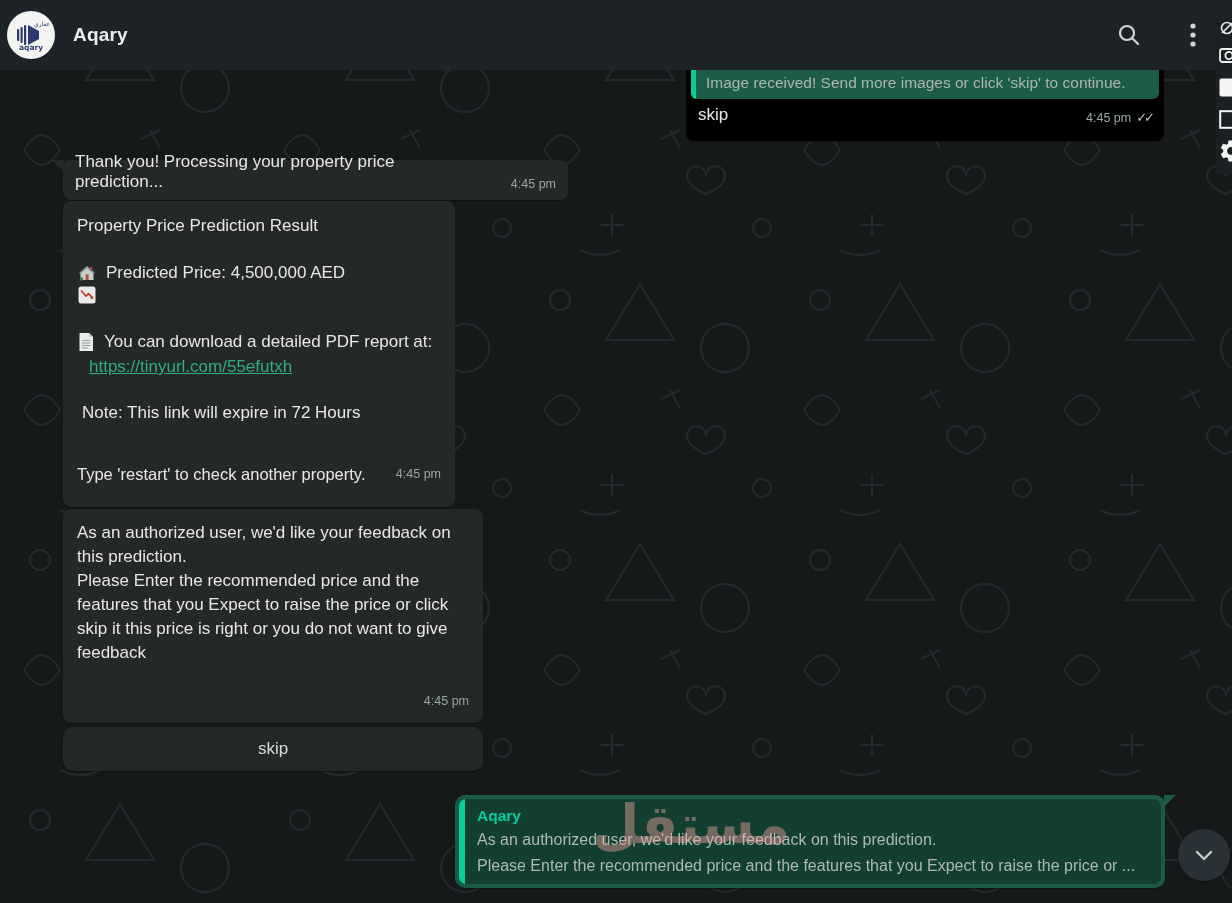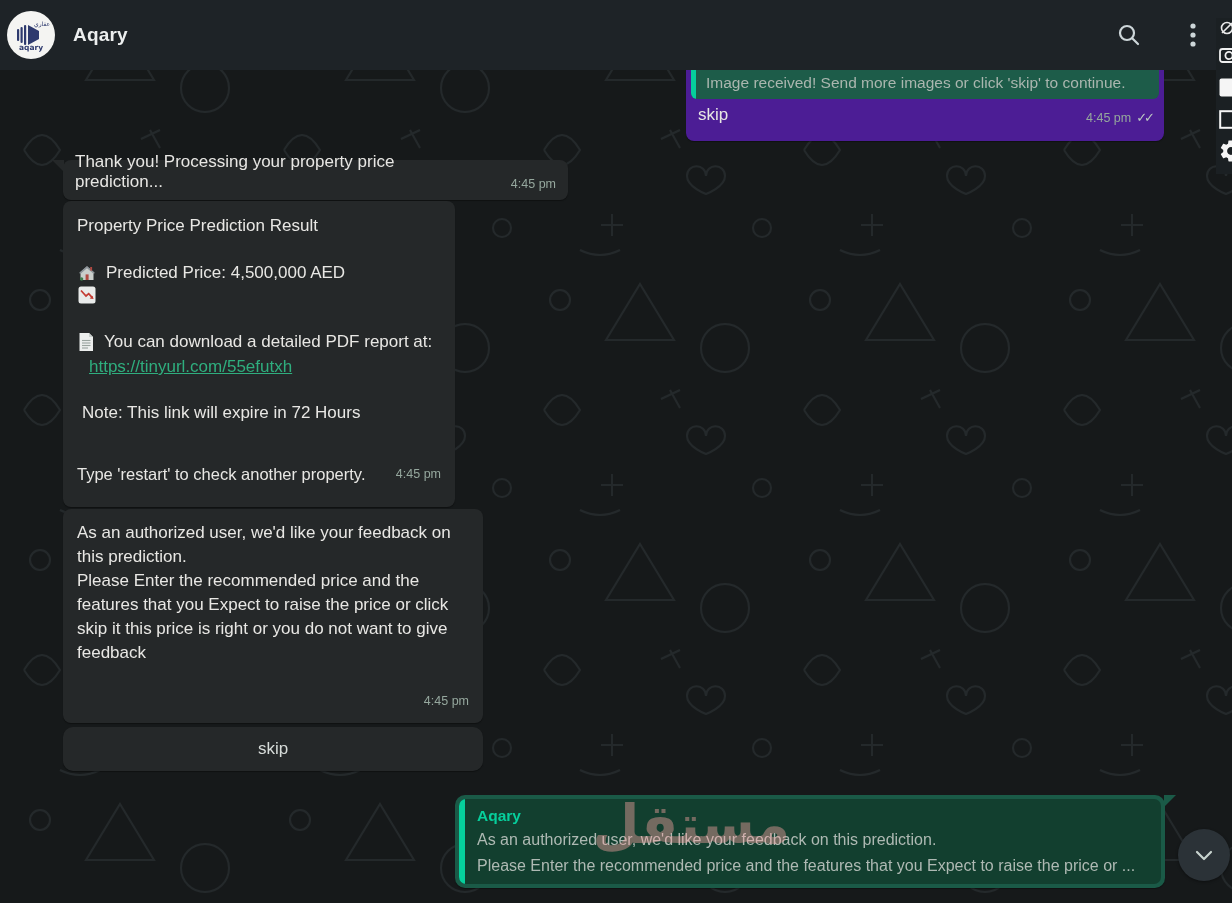--- a/index.html
+++ b/index.html
@@ -18,21 +18,21 @@
   .header-actions { margin-left:auto; display:flex; align-items:center; gap:40px; padding-right:14px; }
   .icon-btn { background:none; border:none; cursor:pointer; display:flex; align-items:center; justify-content:center; padding:4px; }
 
   
   .side-strip { position:absolute; left:1216px; top:18px; width:16px; height:156px; background:#1b2023; z-index:11; }
   .strip-icon { position:absolute; z-index:12; color:#f2f2f2; }
 
   
   .bubble { position:absolute; z-index:2; box-shadow:0 1px 1px rgba(0,0,0,.35); }
   .in  { background:#252829; border-radius:8px; color:#e8e7e4; }
-  .out { background:#4c1d95; border-radius:8px; color:#e8e7e4; }
+  .out { background:#000000; border-radius:8px; color:#e8e7e4; }
   .tail { position:absolute; top:0; }
   .time { color:#95a79d; font-size:12.5px; white-space:nowrap; }
 
   
   .msg-top { left:686px; top:44px; width:478px; height:97px; display:flex; flex-direction:column; padding:5px 5px 7px 5px; }
   .quote-out-light { background:#1d5c49; border-radius:6px; overflow:hidden; display:flex; height:50px; }
   .quote-bar { width:5px; background:#06cf9c; flex:0 0 auto; border-radius:3px 0 0 3px; }
   .quote-body-top { display:flex; align-items:flex-end; padding:4px 10px 7px 10px; color:#aab6af; font-size:15.5px; white-space:nowrap; }
   .msg-top-row { display:flex; align-items:flex-end; padding:6px 7px 0 7px; font-size:17px; }
   .ticks { color:#bcc9c3; font-size:13px; margin-left:5px; letter-spacing:-3px; }

